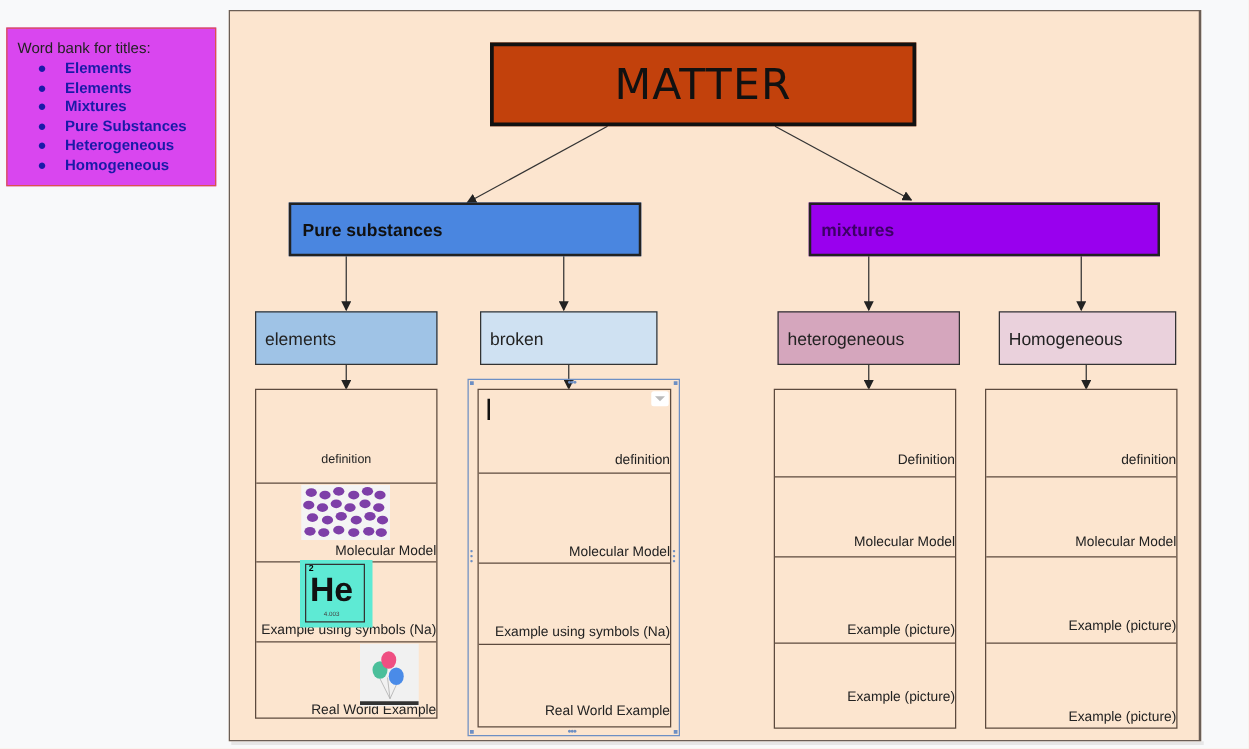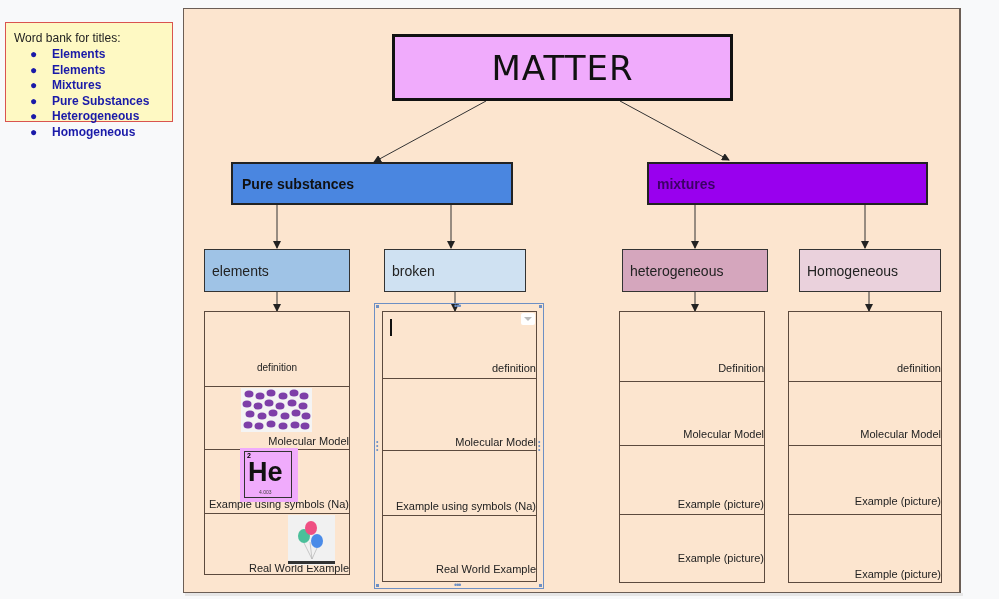--- a/index.html
+++ b/index.html
@@ -1,25 +1,25 @@
 <!DOCTYPE html>
 <html><head>
 <meta charset="utf-8">
 <style>
   html, body { margin:0; padding:0; }
   body { width:999px; height:599px; position:relative; overflow:hidden; background:#f8f9fa; font-family:"Liberation Sans", sans-serif; }
-  .wordbank { position:absolute; left:5px; top:22px; width:168px; height:100px; background:#fef9c3; border:1px solid #d9534f; box-sizing:border-box; padding:8px 0 0 8px; font-size:12px; color:#222; }
+  .wordbank { position:absolute; left:5px; top:22px; width:168px; height:127px; background:#d946ef; border:1px solid #d9534f; box-sizing:border-box; padding:8px 0 0 8px; font-size:12px; color:#222; }
   .wordbank .title { margin-bottom:2px; }
   .wordbank ul { list-style:none; margin:0; padding:0; }
   .wordbank li { color:#1a1aa8; font-weight:bold; height:15.5px; line-height:15.5px; position:relative; padding-left:38px; }
   .wordbank li .bullet { position:absolute; left:16px; top:0; color:#1a1aa8; font-size:12px; }
   .canvas { position:absolute; left:183px; top:8px; width:778px; height:585px; background:#fce5cf; border:1px solid #6b5e55; border-right:2px solid #6b5e55; box-sizing:border-box; }
   .canvas-shadow { position:absolute; left:185px; top:593px; width:778px; height:3px; background:#e6e6e6; }
   .node { position:absolute; box-sizing:border-box; border:2px solid #222; display:flex; align-items:center; }
-  .matter { left:392px; top:34px; width:341px; height:67px; border:3px solid #111; background:#f0abfc; justify-content:center; font-size:34px; letter-spacing:1px; color:#111; font-family:"DejaVu Sans", sans-serif; }
+  .matter { left:392px; top:34px; width:341px; height:67px; border:3px solid #111; background:#c2410c; justify-content:center; font-size:34px; letter-spacing:1px; color:#111; font-family:"DejaVu Sans", sans-serif; }
   .pure { left:231px; top:162px; width:282px; height:43px; background:#4a86e0; font-weight:bold; font-size:14px; padding-left:9px; color:#111; }
   .mix { left:647px; top:162px; width:281px; height:43px; background:#9900ee; font-weight:bold; font-size:14px; padding-left:8px; color:#3d0066; }
   .sub { height:43px; font-size:14px; padding-left:7px; color:#222; border:1.5px solid #333; }
   .elements { left:204px; top:249px; width:146px; background:#9fc3e6; }
   .moleuce { left:384px; top:249px; width:142px; background:#cfe1f2; }
   .hetero { left:622px; top:249px; width:146px; background:#d5a6bd; }
   .homo { left:799px; top:249px; width:142px; background:#ead1dc; }
   .table { position:absolute; box-sizing:border-box; border:1px solid #5c4a3e; background:#fce5cf; }
   .cell { position:absolute; left:0; right:0; box-sizing:border-box; border-bottom:1px solid #5c4a3e; font-size:11px; color:#222; }
   .cell:last-child { border-bottom:none; }
@@ -130,21 +130,21 @@
         <ellipse cx="65" cy="28" rx="4.5" ry="3.5"></ellipse>
       <ellipse cx="7" cy="37" rx="4.5" ry="3.5"></ellipse>
         <ellipse cx="18" cy="38" rx="4.5" ry="3.5"></ellipse>
         <ellipse cx="30" cy="36" rx="4.5" ry="3.5"></ellipse>
         <ellipse cx="42" cy="38" rx="4.5" ry="3.5"></ellipse>
         <ellipse cx="54" cy="37" rx="4.5" ry="3.5"></ellipse>
         <ellipse cx="64" cy="38" rx="4.5" ry="3.5"></ellipse>
     </g>
   </svg>
 </div>
-<div class="img-tile" style="left:240px; top:448px; width:58px; height:54px; background:#f0abfc;">
+<div class="img-tile" style="left:240px; top:448px; width:58px; height:54px; background:#5eead4;">
   <div style="position:absolute; left:4px; top:3px; width:48px; height:47px; border:1.5px solid #333; box-sizing:border-box;">
     <span style="position:absolute; left:2px; top:0; font-size:7px; font-weight:bold;">2</span>
     <span style="position:absolute; left:3px; top:5px; font-size:27px; font-weight:bold; color:#111; font-family:'Liberation Sans', sans-serif;">He</span>
     <span style="position:absolute; left:14px; top:37px; font-size:5px; color:#444;">4.003</span>
   </div>
 </div>
 <div class="img-tile" style="left:288px; top:515px; width:47px; height:50px; background:#f1f1f1;">
   <svg width="47" height="50">
     <line x1="22" y1="27" x2="24" y2="44" stroke="#aaa" stroke-width="0.6"></line>
     <line x1="16" y1="28" x2="24" y2="44" stroke="#aaa" stroke-width="0.6"></line>

